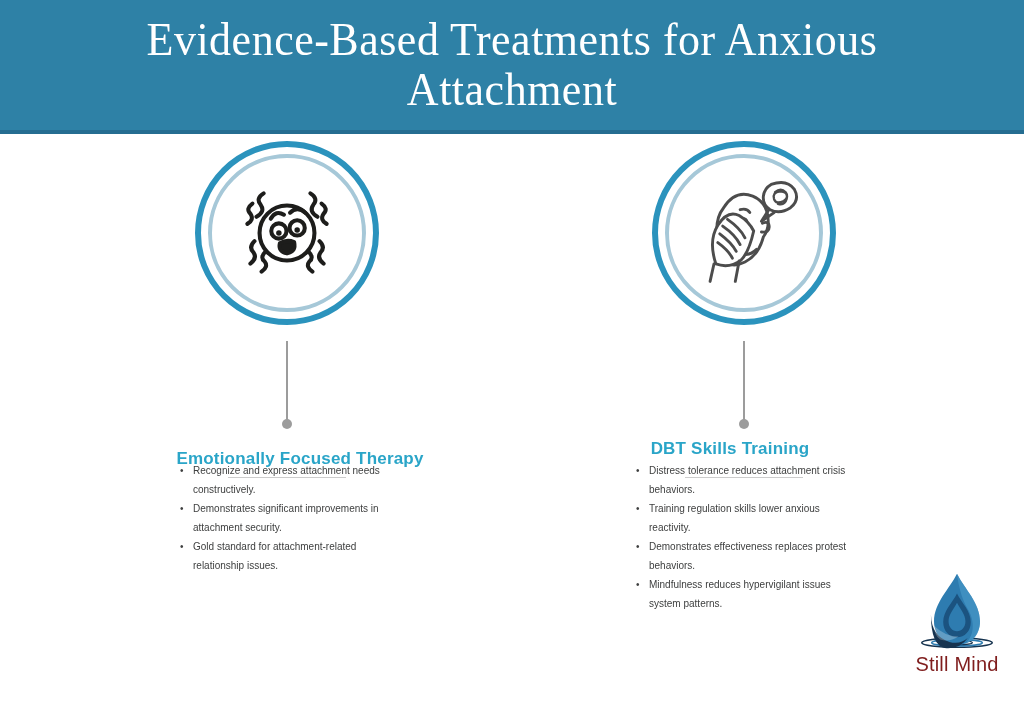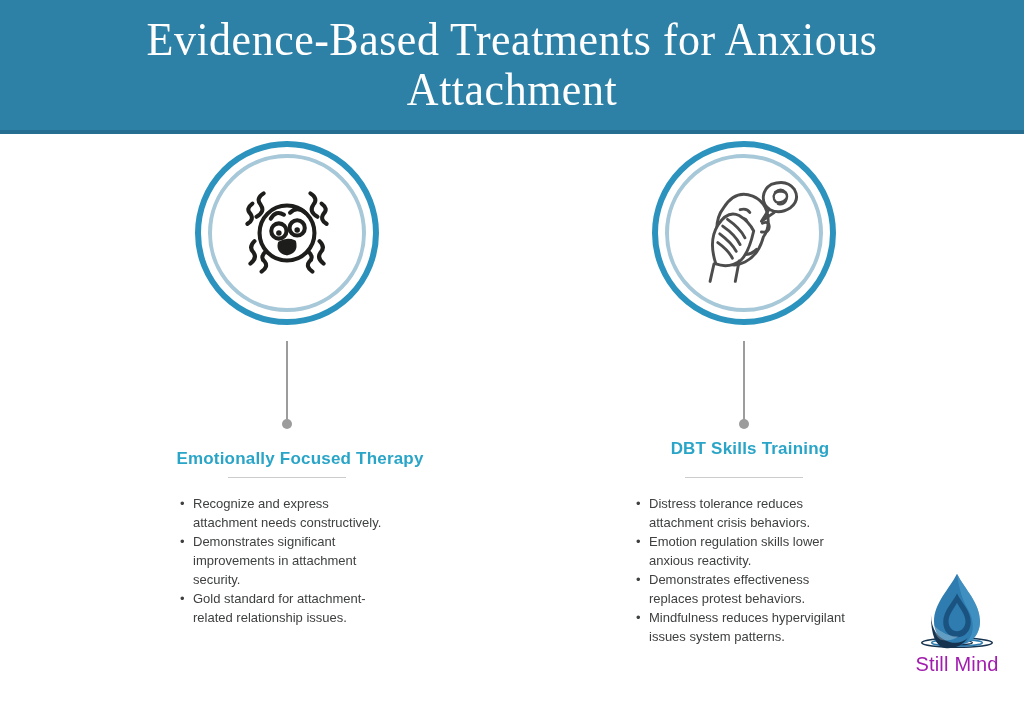--- a/index.html
+++ b/index.html
@@ -34,34 +34,34 @@
   .connector{position:absolute;width:2px;height:79px;background:#9c9c9c;top:341px;}
   .connector.cl{left:286px;} .connector.cr{left:743px;}
   .connector-dot{position:absolute;width:10px;height:10px;border-radius:50%;background:#9c9c9c;top:419px;}
   .connector-dot.cl{left:282px;} .connector-dot.cr{left:739px;}
   
   .col-heading{
     position:absolute;width:340px;text-align:center;
     font-size:17px;font-weight:700;color:#2aa5c8;letter-spacing:.2px;
   }
   .heading-left{left:130px;top:449px;}
-  .heading-right{left:580px;top:439px;}
+  .heading-right{left:560px;top:439px;}
   .divider{position:absolute;width:118px;height:1px;background:#cccccc;top:477px;}
   .divider-left{left:228px;} .divider-right{left:685px;}
   ul.bullets{
     position:absolute;margin:0;padding:0;list-style:none;
-    width:214px;font-size:13px;line-height:19px;color:#3f4040;top:494px;
+    width:214px;font-size:10px;line-height:19px;color:#3f4040;top:461px;
   }
   ul.bullets.bl{left:179px;} ul.bullets.br{left:635px;}
   ul.bullets li{position:relative;padding-left:14px;}
   ul.bullets li::before{content:"\2022";position:absolute;left:1px;top:0;color:#3f4040;}
   
   .logo{position:absolute;left:896px;top:572px;width:122px;text-align:center;}
   .logo svg{display:block;margin:0 auto;}
-  .brand{font-size:20px;color:#a21caf;letter-spacing:.2px;margin-top:1px;font-weight:500;}
+  .brand{font-size:20px;color:#7f1d1d;letter-spacing:.2px;margin-top:1px;font-weight:500;}
   
   .line-icon{stroke-linecap:round;stroke-linejoin:round;fill:none;}
 </style>
 </head>
 <body>
 
 <div class="canvas">
 
   <div class="header">
     <div class="title">Evidence-Based Treatments for Anxious Attachment</div>
@@ -133,21 +133,21 @@
   <ul class="bullets bl">
       <li>Recognize and express attachment needs constructively.</li>
       <li>Demonstrates significant improvements in attachment security.</li>
       <li>Gold standard for attachment-related relationship issues.</li>
     </ul>
 
   <div class="col-heading heading-right">DBT Skills Training</div>
   <div class="divider divider-right"></div>
   <ul class="bullets br">
       <li>Distress tolerance reduces attachment crisis behaviors.</li>
-      <li>Emotion regulation skills lower anxious reactivity.</li>
+      <li>Training regulation skills lower anxious reactivity.</li>
       <li>Demonstrates effectiveness replaces protest behaviors.</li>
       <li>Mindfulness reduces hypervigilant issues system patterns.</li>
     </ul>
 
   <div class="logo">
     <span>
       <svg width="92" height="80" viewBox="0 0 120 104">
 
         <ellipse cx="60" cy="92" rx="46" ry="6" fill="none" stroke="#16334f" stroke-width="2"></ellipse>
         <ellipse cx="60" cy="92" rx="33" ry="4.2" fill="none" stroke="#2e7cb0" stroke-width="2"></ellipse>

